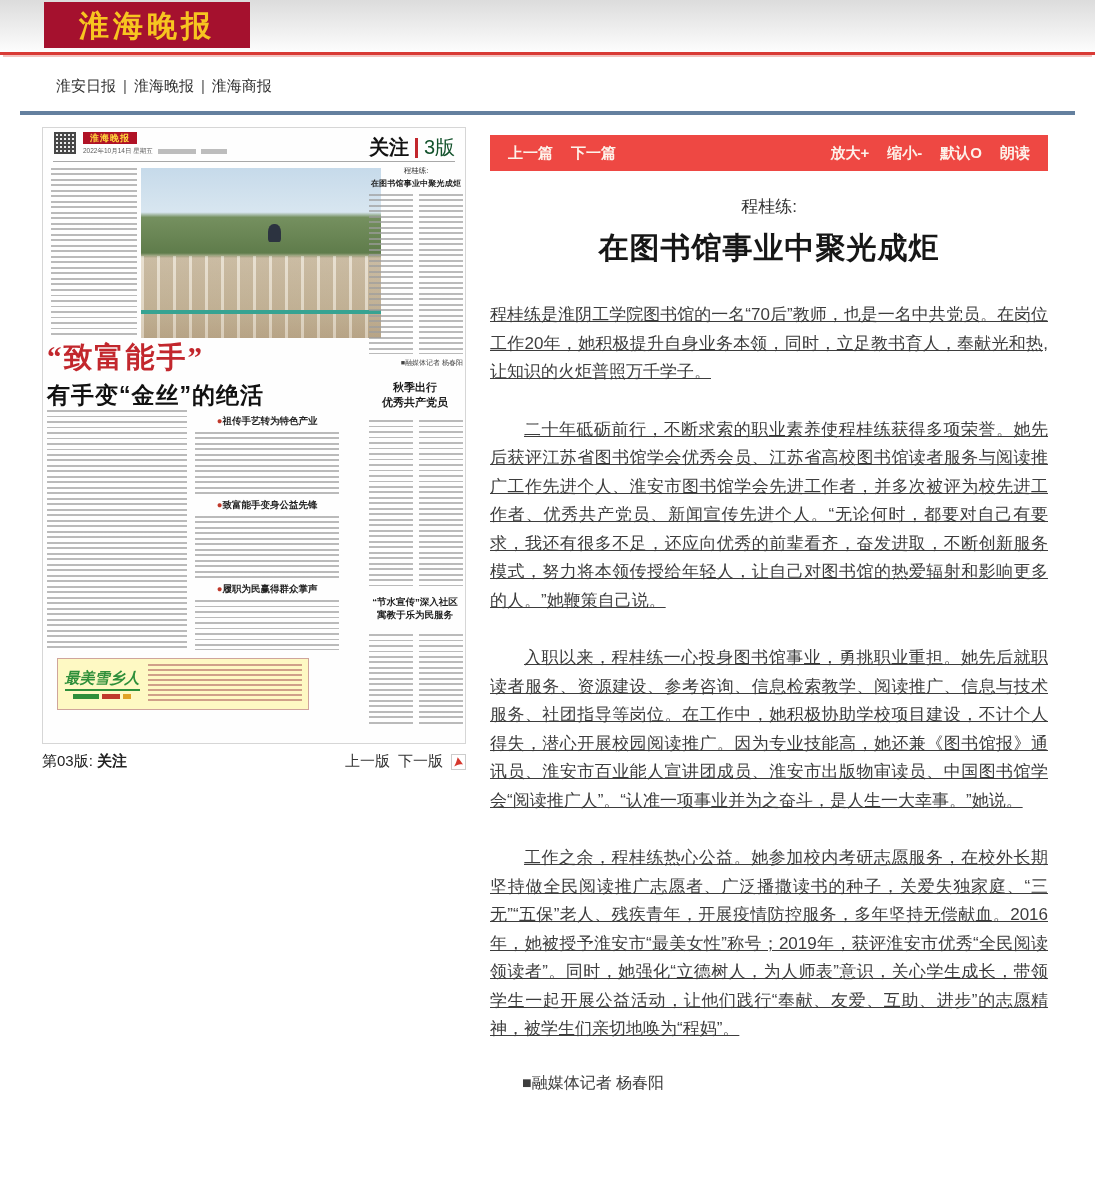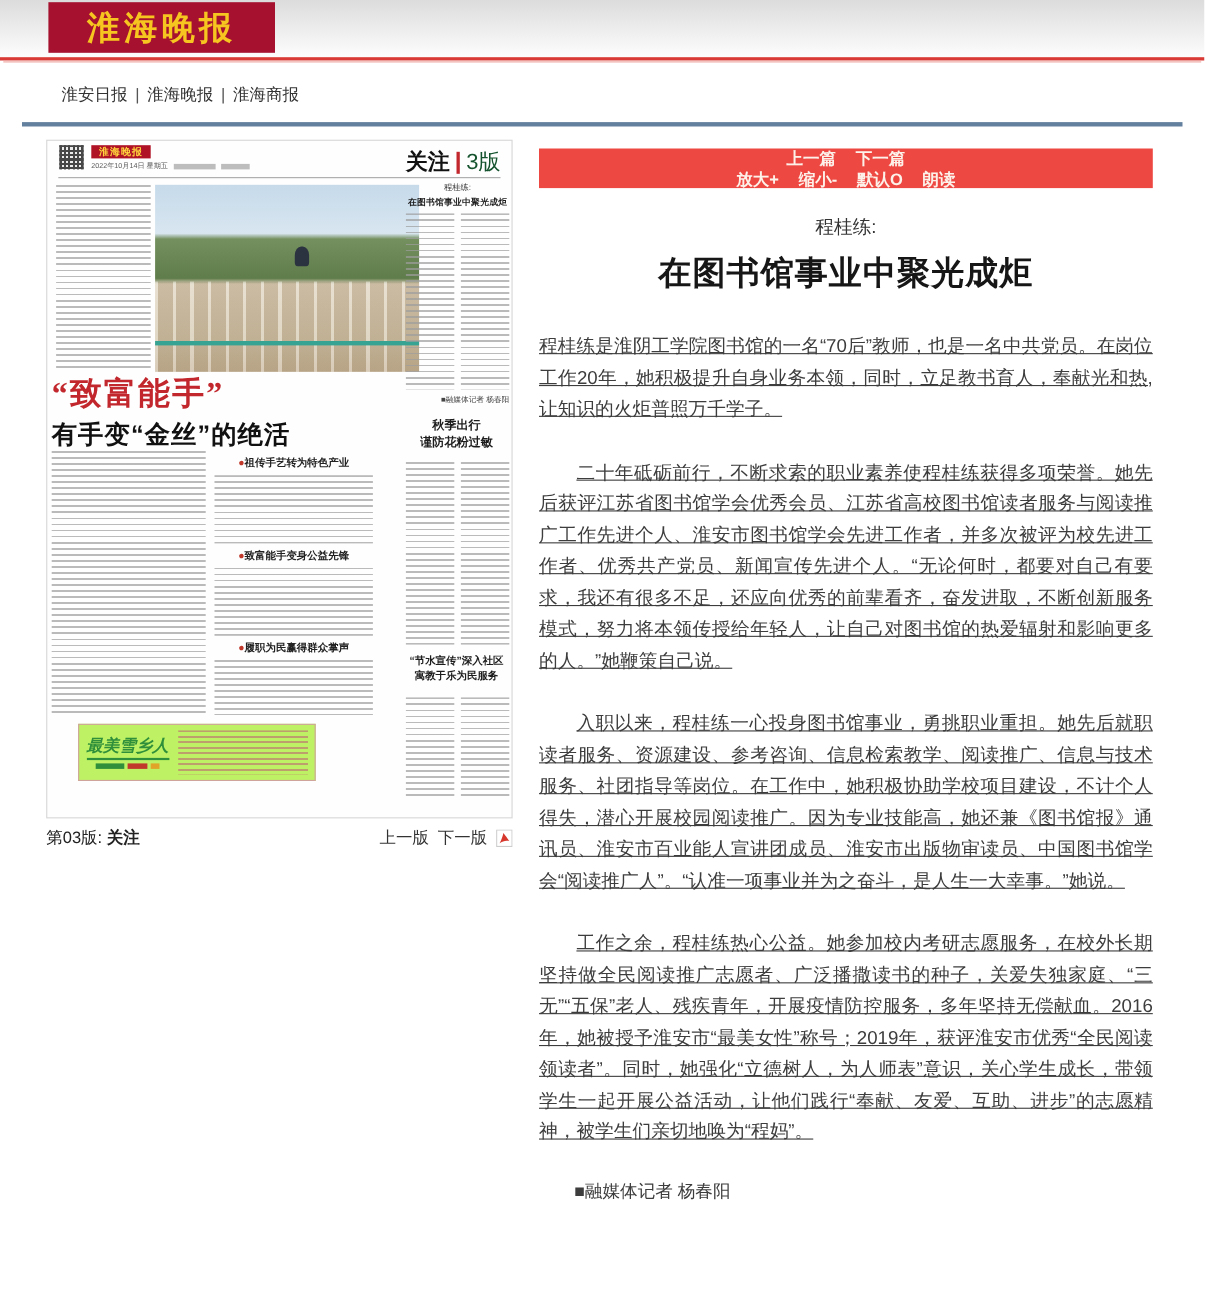--- a/index.html
+++ b/index.html
@@ -62,43 +62,43 @@
   .headline{position:absolute;left:4px;top:210px;width:296px;text-align:left;}
   .headline .red{font-size:29px;font-weight:bold;color:#c2272d;letter-spacing:2px;
     font-family:"Liberation Serif","DejaVu Serif",serif;}
   .headline .black{font-size:23px;font-weight:bold;color:#111;margin-top:2px;letter-spacing:1px;}
 
   .bl-col{position:absolute;left:4px;top:282px;width:140px;height:240px;}
   .bm-col{position:absolute;left:152px;top:282px;width:144px;}
   .bullet-head{font-size:9.5px;font-weight:bold;color:#222;text-align:center;margin:5px 0 4px;}
   .bullet-head .dot{color:#c0392b;}
 
-  .logo-box{position:absolute;left:28px;top:530px;width:216px;height:52px;border:1px solid #cfa49b;
-    display:flex;align-items:center;gap:8px;padding:3px 6px;box-sizing:border-box;background:#bef264;}
+  .logo-box{position:absolute;left:14px;top:530px;width:252px;height:52px;border:1px solid #cfa49b;
+    display:flex;align-items:center;gap:8px;padding:3px 6px;box-sizing:border-box;background:#fef9c3;}
   .green-logo{flex:0 0 76px;text-align:center;}
   .green-logo .gl-text{font-size:15px;font-weight:bold;font-style:italic;color:#2f8f3a;
     border-bottom:2px solid #2f8f3a;display:inline-block;padding-bottom:1px;}
   .green-logo .gl-marks{margin-top:3px;display:flex;gap:3px;justify-content:center;}
   .green-logo .mk{height:5px;}
   .mk.g{width:26px;background:#2f8f3a;}
   .mk.r{width:18px;background:#c0392b;}
   .mk.y{width:8px;background:#e0a428;}
   .logo-box .mt.red{flex:1;height:40px;}
 
   .caption{position:absolute;left:0;top:625px;width:424px;display:flex;justify-content:space-between;
     align-items:center;font-size:15px;color:#222;}
   .caption b{font-weight:bold;}
   .caption .links{display:flex;align-items:center;gap:8px;}
   .caption .links a{color:#333;text-decoration:none;cursor:pointer;text-align:center;}
   .pdf-icon{display:inline-block;cursor:pointer;line-height:0;}
 
   
   .right-col{position:absolute;left:490px;top:135px;width:558px;}
   .toolbar{height:36px;background:#ee4843;color:#fdf2ea;display:flex;align-items:center;
-    font-size:15px;font-weight:bold;padding:0 18px;box-sizing:border-box;flex-direction:column;}
+    font-size:15px;font-weight:bold;padding:0 18px;box-sizing:border-box;}
   .toolbar .grp{display:flex;gap:18px;}
   .toolbar .spacer{flex:1;}
   .toolbar span{cursor:pointer;white-space:nowrap;}
   .kicker{text-align:center;font-size:17px;color:#333;margin-top:24px;}
   .title{text-align:center;font-size:30px;font-weight:bold;color:#161616;margin-top:10px;letter-spacing:1px;}
   .body{margin-top:32px;font-size:17px;line-height:28.5px;color:#3d3d3d;text-align:justify;text-decoration:underline;}
   .body p{margin:0 0 29px;text-indent:2em;}
   .body p.first{text-indent:0;}
   .byline{margin-top:14px;text-indent:2em;font-size:16px;color:#3d3d3d;}
 </style>
@@ -158,21 +158,21 @@
       <div class="bullet-head"><span class="dot">●</span><span>祖传手艺转为特色产业</span></div>
       <div class="mt" style="height:62px"></div>
       <div class="bullet-head"><span class="dot">●</span><span>致富能手变身公益先锋</span></div>
       <div class="mt" style="height:62px"></div>
       <div class="bullet-head"><span class="dot">●</span><span>履职为民赢得群众掌声</span></div>
       <div class="mt" style="height:50px"></div>
     </div>
 
     <div class="autumn-head">
       <div>秋季出行</div>
-      <div>谨防花粉过敏</div>
+      <div>优秀共产党员</div>
     </div>
     <div class="tr-mt2 cols2">
       <div class="mt" style="height:166px"></div>
       <div class="mt" style="height:166px"></div>
     </div>
     <div class="water-head">
       <div>“节水宣传”深入社区</div>
       <div>寓教于乐为民服务</div>
     </div>
     <div class="tr-mt3 cols2">

